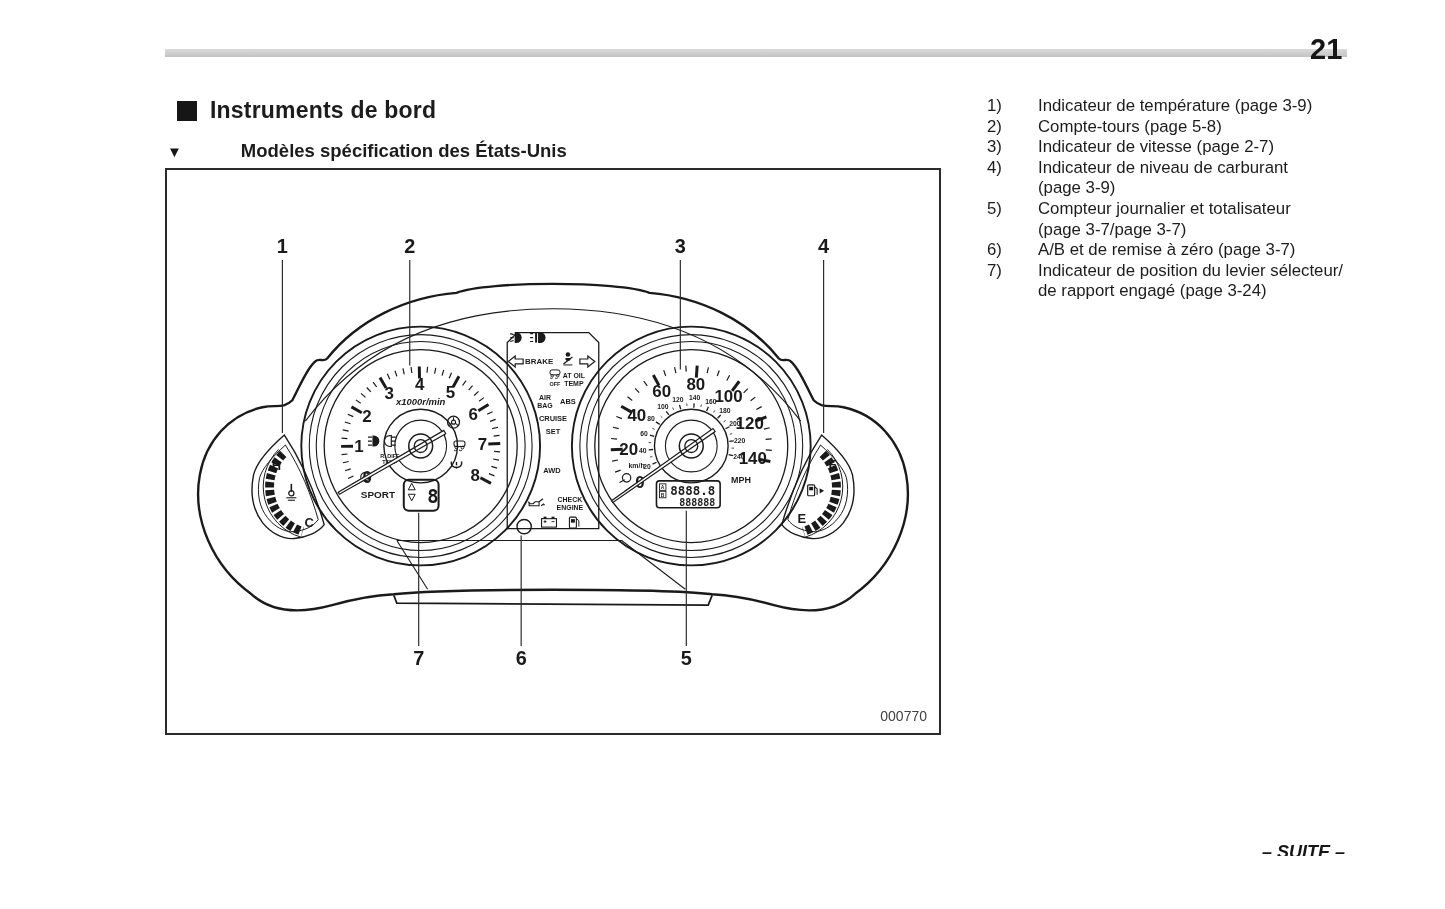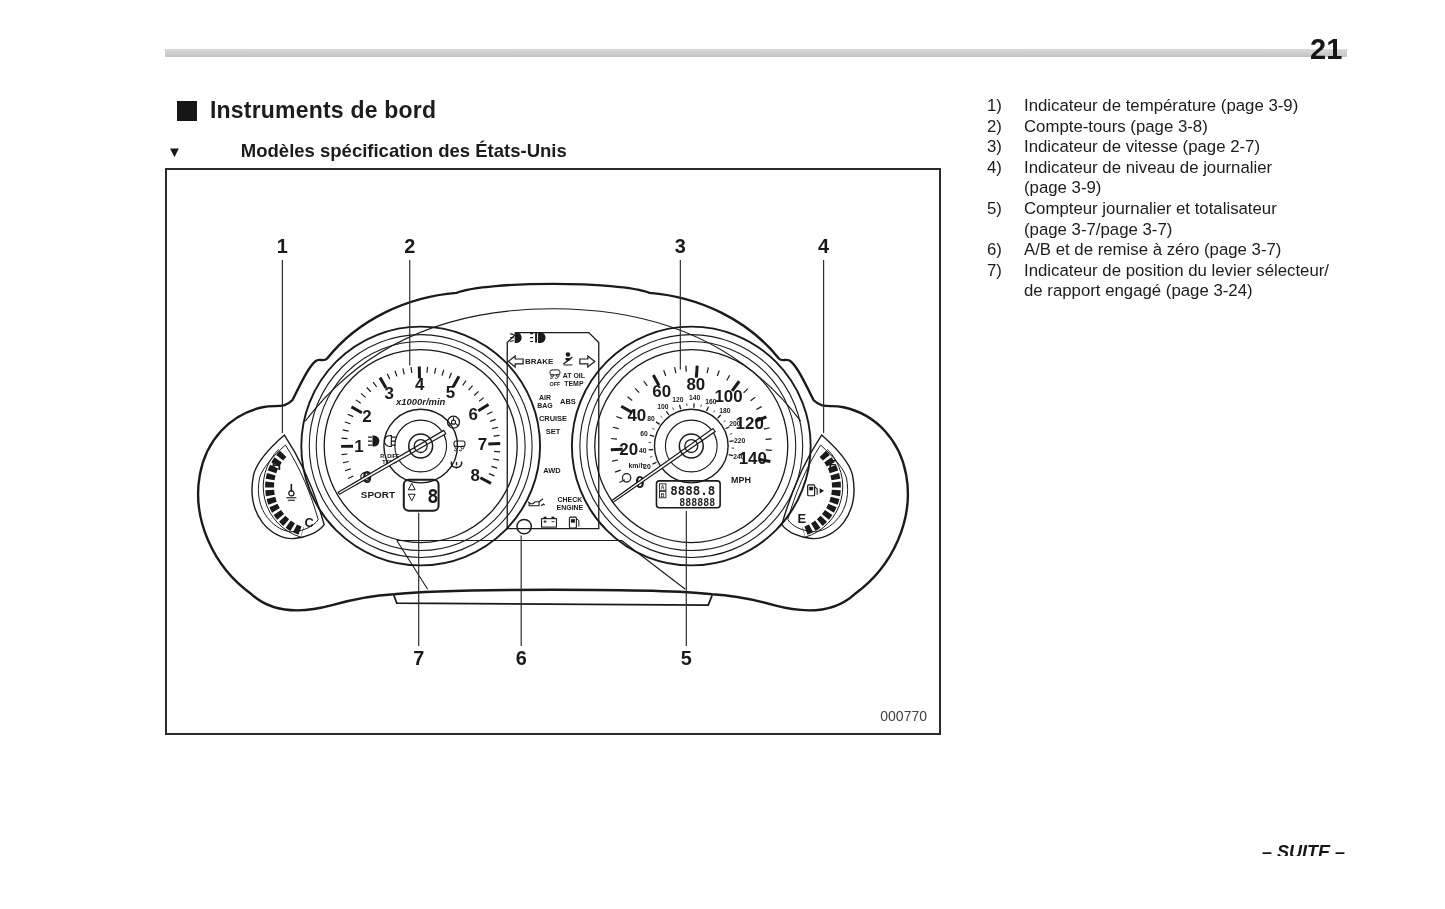--- a/index.html
+++ b/index.html
@@ -13,21 +13,21 @@
   .section-title .txt{font-size:23px;font-weight:bold;letter-spacing:0.2px;}
   .sub-title{position:absolute;left:167px;top:140px;display:flex;align-items:center;gap:14px;}
   .sub-title .tri{font-size:15px;color:#161616;}
   .sub-title .txt{font-size:18.5px;font-weight:bold;margin-left:45px;}
   .diagram-box{position:absolute;left:165px;top:168px;width:772px;height:563px;border:2px solid #2b2b2b;}
   .figure-code{position:absolute;right:12px;bottom:9px;font-size:14px;color:#404040;}
   .legend{position:absolute;left:987px;top:96px;width:372px;}
   .legend-item{display:flex;margin:0;}
   .legend-num{width:37px;flex:0 0 37px;font-size:16.8px;line-height:20.6px;}
   .legend-text{flex:1;font-size:16.8px;line-height:20.6px;}
-  .legend-text div{white-space:nowrap;}
+  .legend-text div{white-space:nowrap;margin-left:14px;}
   .suite{position:absolute;right:100px;top:842px;font-size:18px;font-weight:bold;font-style:italic;color:#161616;}
   svg text{font-family:"Liberation Sans",sans-serif;fill:#1a1a1a;}
   svg .seg7{font-family:"DejaVu Sans Mono",monospace;}
   svg .ln{stroke:#1a1a1a;fill:none;}
 </style>
 </head>
 <body>
 
 <div class="page">
 
@@ -367,33 +367,33 @@
   <div class="legend">
     <div class="legend-item">
       <div class="legend-num">1)</div>
       <div class="legend-text">
           <div>Indicateur de température (page 3-9)</div>
         </div>
     </div>
     <div class="legend-item">
       <div class="legend-num">2)</div>
       <div class="legend-text">
-          <div>Compte-tours (page 3-8)</div>
+          <div>Compte-tours (page 5-8)</div>
         </div>
     </div>
     <div class="legend-item">
       <div class="legend-num">3)</div>
       <div class="legend-text">
           <div>Indicateur de vitesse (page 2-7)</div>
         </div>
     </div>
     <div class="legend-item">
       <div class="legend-num">4)</div>
       <div class="legend-text">
-          <div>Indicateur de niveau de journalier</div>
+          <div>Indicateur de niveau de carburant</div>
           <div>(page 3-9)</div>
         </div>
     </div>
     <div class="legend-item">
       <div class="legend-num">5)</div>
       <div class="legend-text">
           <div>Compteur journalier et totalisateur</div>
           <div>(page 3-7/page 3-7)</div>
         </div>
     </div>

